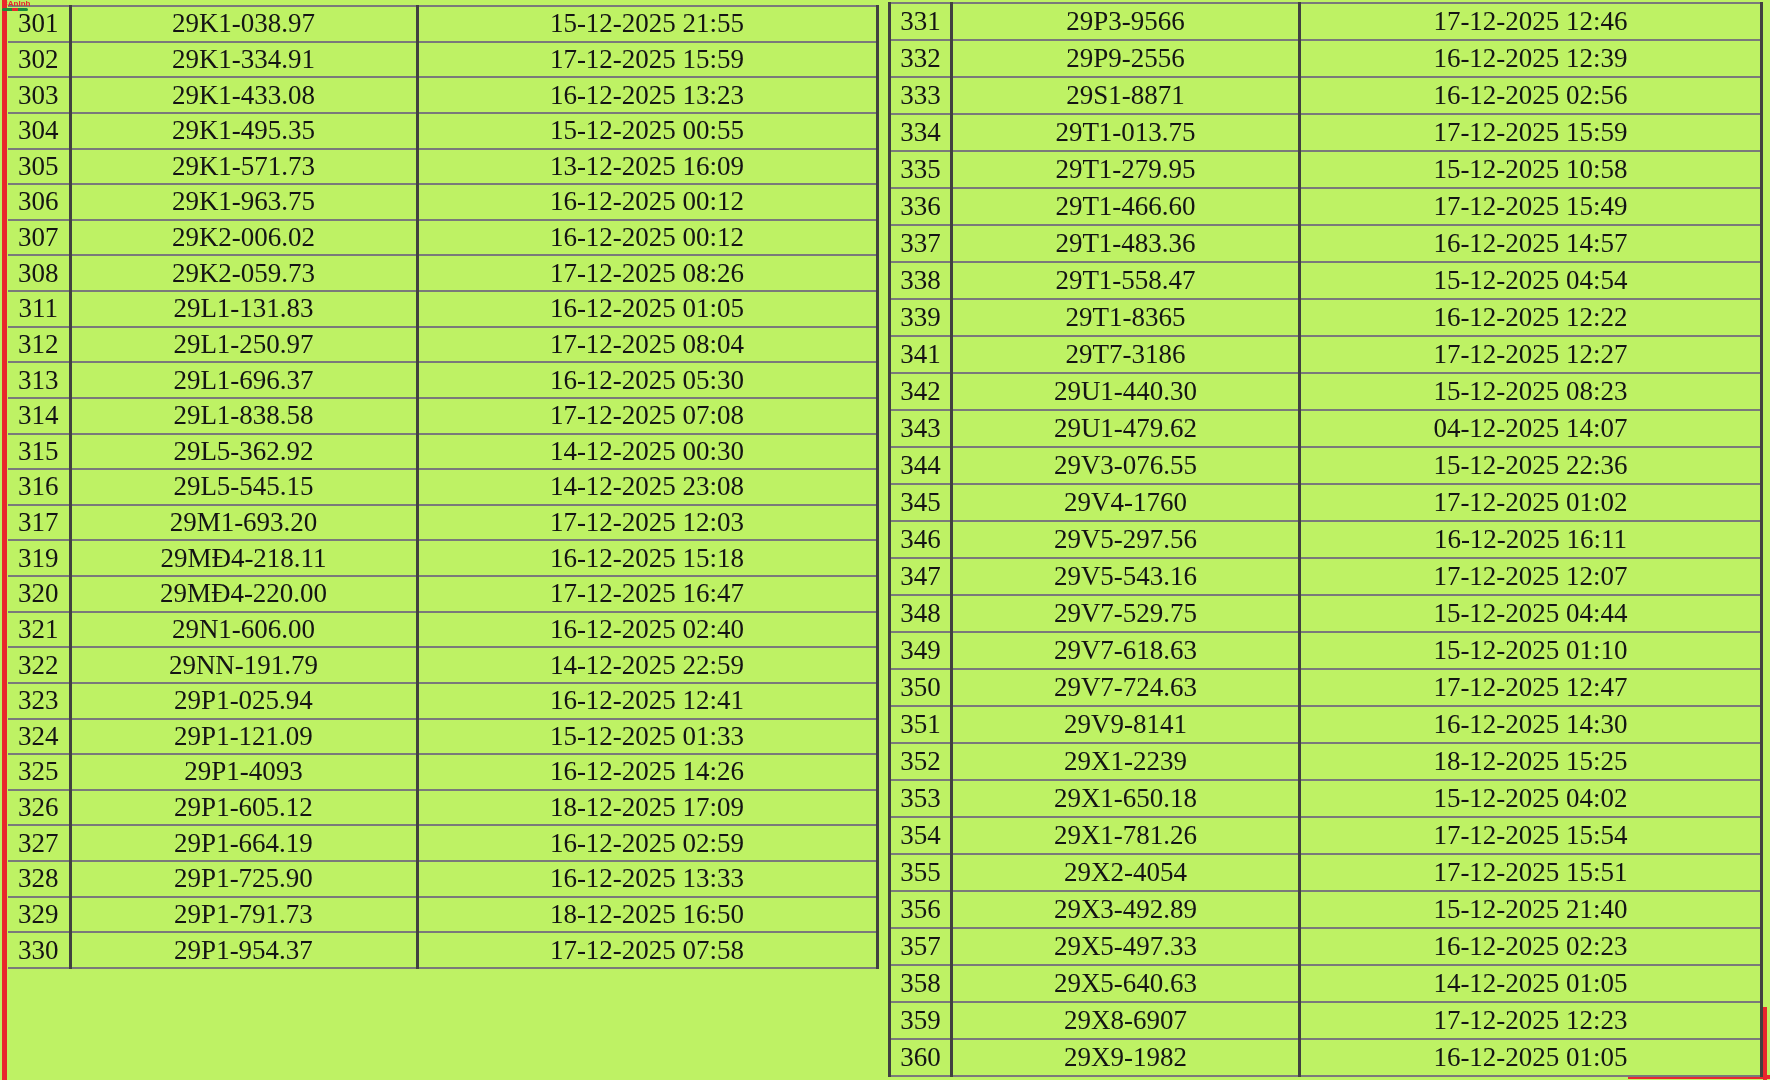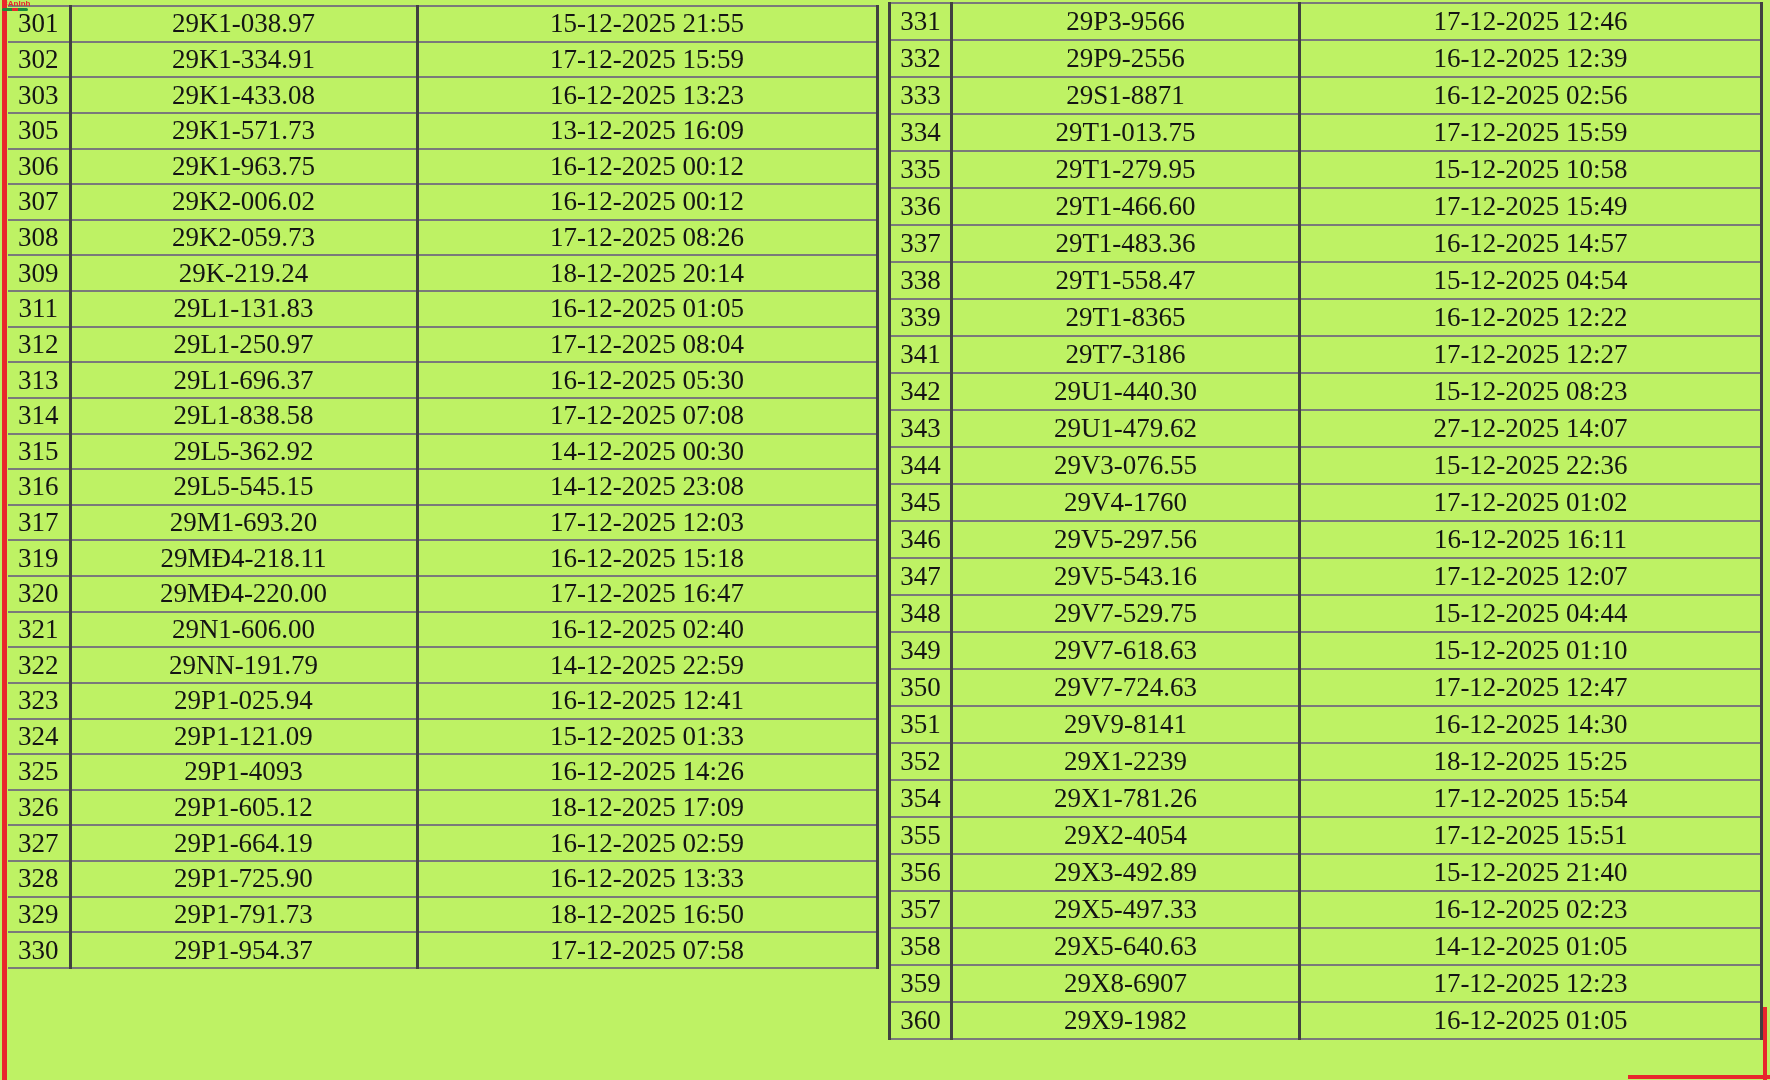--- a/index.html
+++ b/index.html
@@ -102,43 +102,43 @@
           <td>302</td>
           <td>29K1-334.91</td>
           <td>17-12-2025 15:59</td>
         </tr>
         <tr>
           <td>303</td>
           <td>29K1-433.08</td>
           <td>16-12-2025 13:23</td>
         </tr>
         <tr>
+          <td>304</td>
+          <td>29K1-495.35</td>
+          <td>15-12-2025 00:55</td>
+        </tr>
+        <tr>
           <td>305</td>
           <td>29K1-571.73</td>
           <td>13-12-2025 16:09</td>
         </tr>
         <tr>
           <td>306</td>
           <td>29K1-963.75</td>
           <td>16-12-2025 00:12</td>
         </tr>
         <tr>
           <td>307</td>
           <td>29K2-006.02</td>
           <td>16-12-2025 00:12</td>
         </tr>
         <tr>
           <td>308</td>
           <td>29K2-059.73</td>
           <td>17-12-2025 08:26</td>
-        </tr>
-        <tr>
-          <td>309</td>
-          <td>29K-219.24</td>
-          <td>18-12-2025 20:14</td>
         </tr>
         <tr>
           <td>311</td>
           <td>29L1-131.83</td>
           <td>16-12-2025 01:05</td>
         </tr>
         <tr>
           <td>312</td>
           <td>29L1-250.97</td>
           <td>17-12-2025 08:04</td>
@@ -289,21 +289,21 @@
           <td>17-12-2025 12:27</td>
         </tr>
         <tr>
           <td>342</td>
           <td>29U1-440.30</td>
           <td>15-12-2025 08:23</td>
         </tr>
         <tr>
           <td>343</td>
           <td>29U1-479.62</td>
-          <td>27-12-2025 14:07</td>
+          <td>04-12-2025 14:07</td>
         </tr>
         <tr>
           <td>344</td>
           <td>29V3-076.55</td>
           <td>15-12-2025 22:36</td>
         </tr>
         <tr>
           <td>345</td>
           <td>29V4-1760</td>
           <td>17-12-2025 01:02</td>
@@ -337,20 +337,25 @@
           <td>351</td>
           <td>29V9-8141</td>
           <td>16-12-2025 14:30</td>
         </tr>
         <tr>
           <td>352</td>
           <td>29X1-2239</td>
           <td>18-12-2025 15:25</td>
         </tr>
         <tr>
+          <td>353</td>
+          <td>29X1-650.18</td>
+          <td>15-12-2025 04:02</td>
+        </tr>
+        <tr>
           <td>354</td>
           <td>29X1-781.26</td>
           <td>17-12-2025 15:54</td>
         </tr>
         <tr>
           <td>355</td>
           <td>29X2-4054</td>
           <td>17-12-2025 15:51</td>
         </tr>
         <tr>

